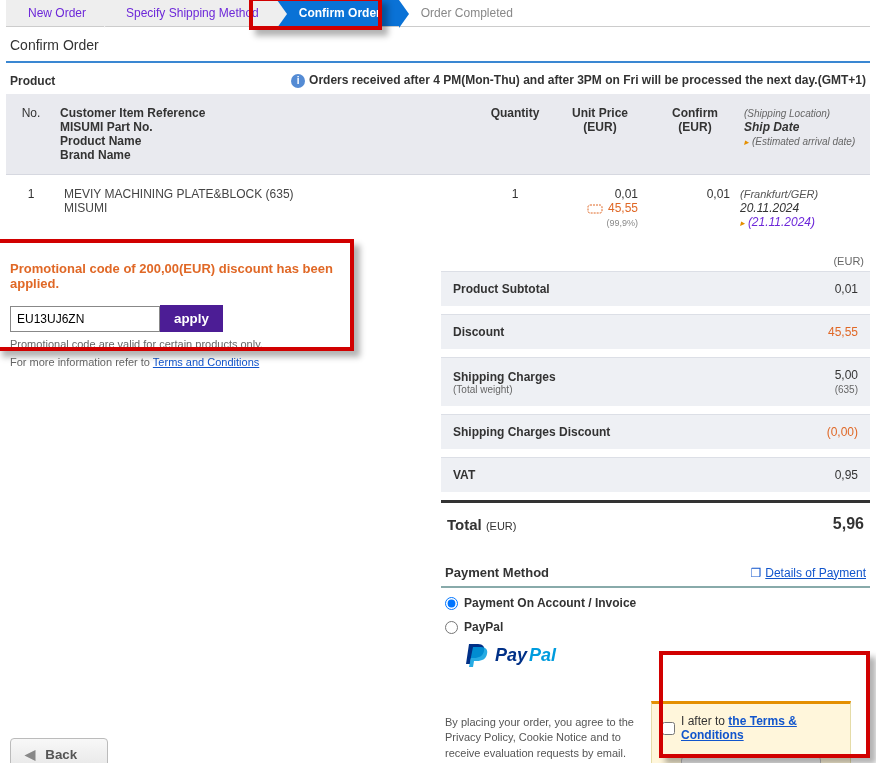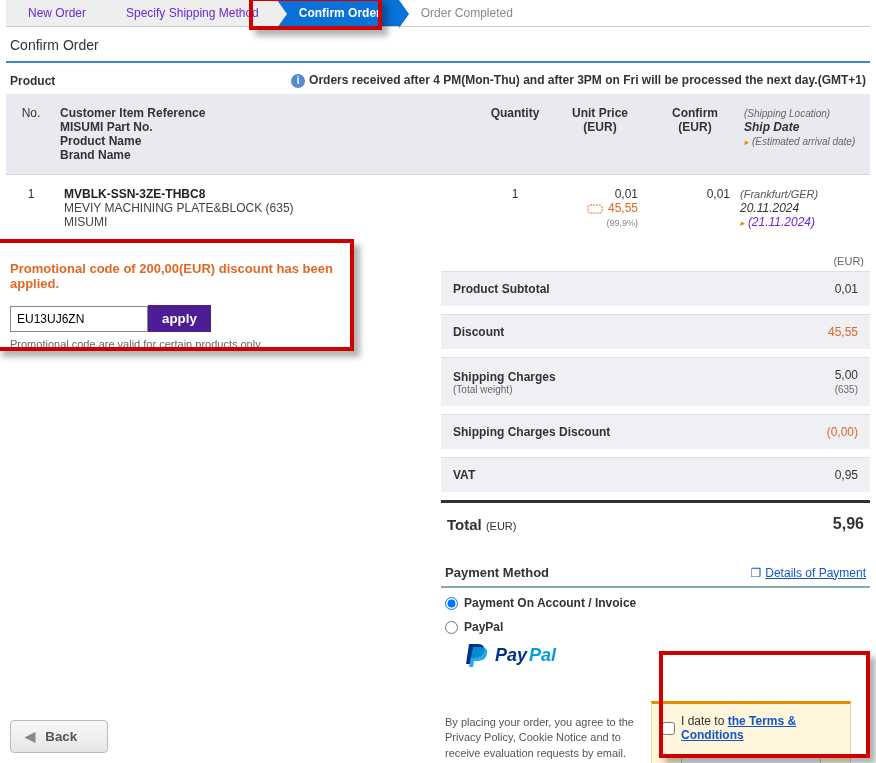--- a/index.html
+++ b/index.html
@@ -57,21 +57,21 @@
   .ship-date { display:block; }
   .ship-est { color:#6d28d9; }
 
   
   .lower { display:flex; margin-top: 18px; }
   .left-col { width: 355px; position: relative; }
   .right-col { flex:1; padding-left: 80px; }
 
   .promo-msg { color: #e06826; font-weight: bold; font-size: 13px; padding: 6px 4px 14px; }
   .promo-input-row { display:flex; align-items:center; gap:0; padding: 0 4px; }
-  .promo-input { border: 1px solid #888; padding: 5px 6px; font-size: 12px; width: 138px; }
+  .promo-input { border: 1px solid #888; padding: 5px 6px; font-size: 12px; width: 150px; }
   .apply-btn { background:#4c1d95; color:#fff; border:none; padding: 6px 14px; font-weight:bold; cursor:pointer; }
   .promo-note { font-size: 11px; color:#666; padding: 6px 4px 0; }
   .promo-link { color:#1155cc; text-decoration: underline; }
 
   
   .cur-hdr { text-align:right; font-size: 11px; color:#666; padding: 0 6px 4px; }
   .tot-row { display:flex; justify-content:space-between; align-items:center; background:#eef0f4; border-top:1px solid #dcdfe6; padding: 10px 12px; margin-bottom: 8px; }
   .tot-label { font-weight: bold; color:#333; font-size:12px; }
   .tot-sub { font-weight: normal; font-size: 10px; color:#666; display:block; }
   .tot-val { font-size: 12px; text-align:right; }
@@ -143,21 +143,20 @@
     <div class="col-ship">
       <span class="sub">(Shipping Location)</span><br>
       <span style="font-weight:bold;">Ship Date</span><br>
       <span class="tri">▸</span> <span class="sub">(Estimated arrival date)</span>
     </div>
   </div>
 
   <div class="ptable-row">
     <div class="col-no">1</div>
     <div class="col-desc">
-      <div class="desc-part">MVBLK-SSN-3ZE-THBC8</div>
       <div class="desc-line">MEVIY MACHINING PLATE&amp;BLOCK  (635)</div>
       <div class="desc-line">MISUMI</div>
     </div>
     <div class="col-qty">1</div>
     <div class="col-uprice">
       <span class="uprice-main">0,01</span>
       <div class="uprice-disc">
         <span class="coupon-badge">
           <svg width="18" height="12">
               <rect x="1" y="2" width="14" height="8" rx="2" fill="none" stroke="#e06826" stroke-dasharray="2 1"></rect>
@@ -178,20 +177,23 @@
   </div>
 
   <div class="lower">
     <div class="left-col">
       <div class="promo-msg">Promotional code of 200,00(EUR) discount has been applied.</div>
       <div class="promo-input-row">
         <input class="promo-input" type="text" value="EU13UJ6ZN" style="">
         <button class="apply-btn">apply</button>
       </div>
       <div class="promo-note">Promotional code are valid for certain products only.</div>
+      <div class="promo-note">
+        <span>For more information refer to </span><a href="#" class="promo-link">Terms and Conditions</a>
+      </div>
 
       <button class="back-btn" style="margin-top:370px;">
         <span class="arrow">◀</span>
         <span>Back</span>
       </button>
     </div>
 
     <div class="right-col">
       <div class="cur-hdr">(EUR)</div>
 
@@ -243,21 +245,21 @@
           <text x="32" y="21" font-family="Arial" font-size="18" font-weight="bold" font-style="italic" fill="#003087">Pay</text>
           <text x="66" y="21" font-family="Arial" font-size="18" font-weight="bold" font-style="italic" fill="#009cde">Pal</text>
         </svg>
       </div>
 
       <div class="bottom-flex">
         <div class="place-note">By placing your order, you agree to the Privacy Policy, Cookie Notice and to receive evaluation requests by email.</div>
         <div class="agree-box">
           <div class="agree-row">
             <input type="checkbox" style="">
-            <span><span>I date to </span><a href="#" class="agree-link">the Terms &amp; Conditions</a></span>
+            <span><span>I after to </span><a href="#" class="agree-link">the Terms &amp; Conditions</a></span>
           </div>
           <button class="place-btn">
             
           </button>
         </div>
       </div>
 
     </div>
   </div>
 

